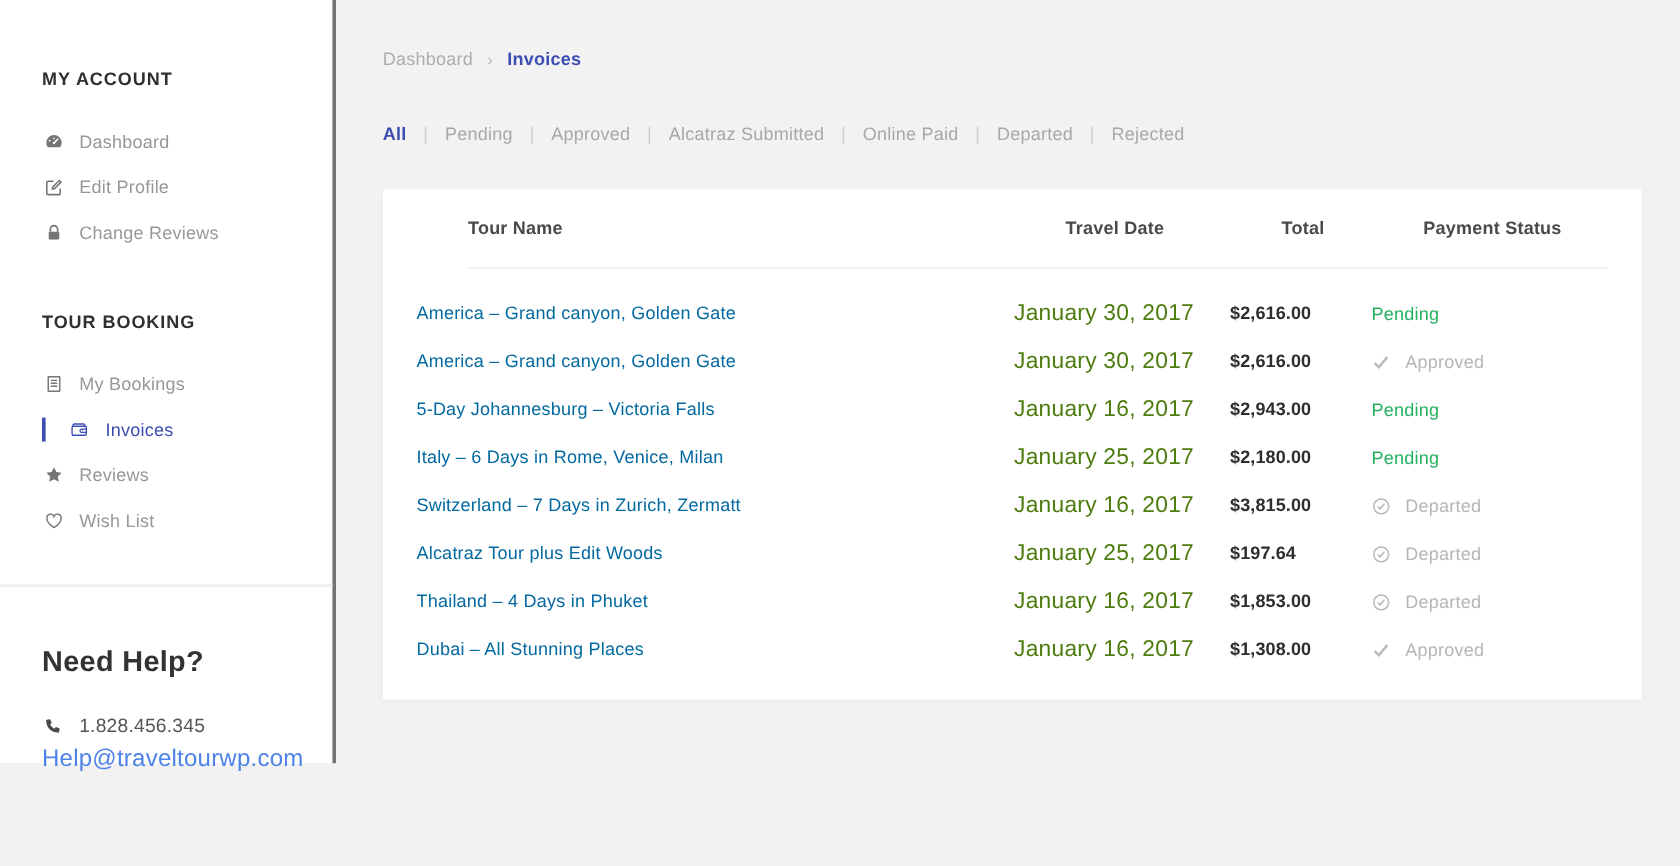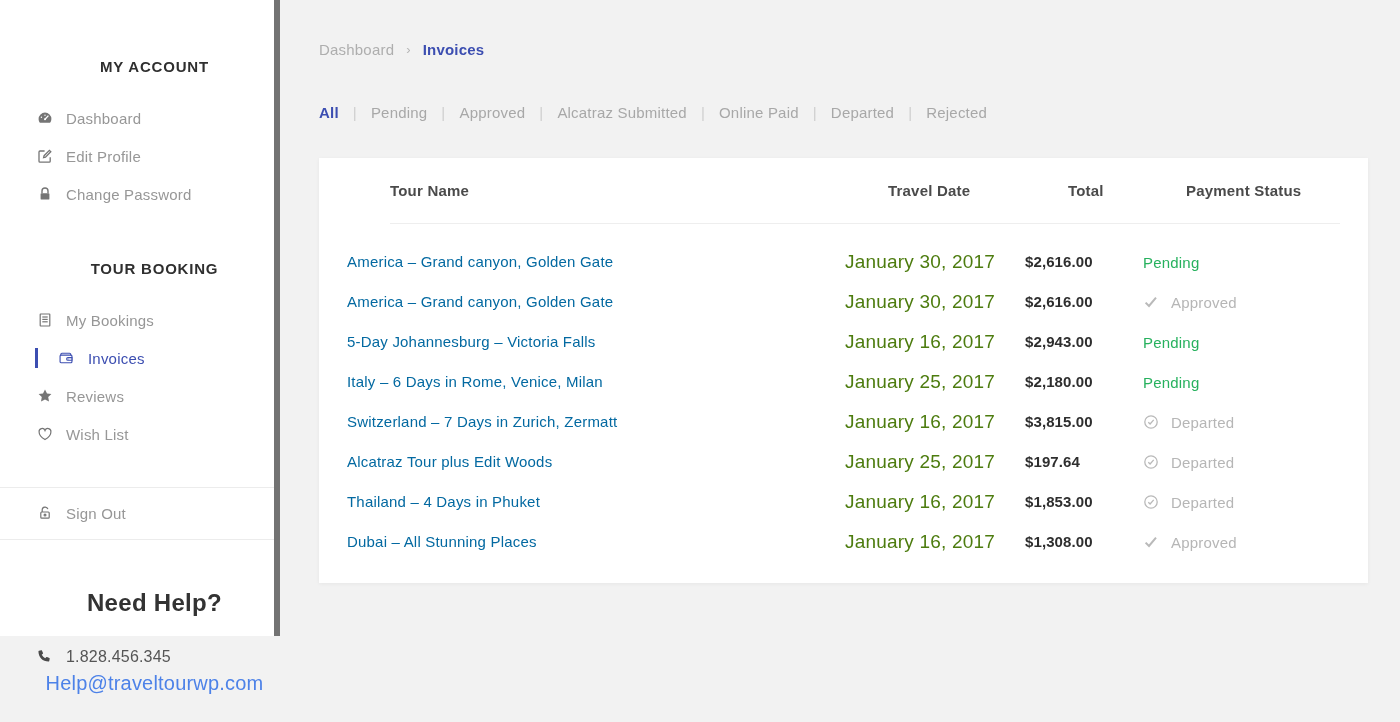--- a/index.html
+++ b/index.html
@@ -8,23 +8,22 @@
     font-family:"Liberation Sans","DejaVu Sans",sans-serif;
     display:flex;
     background:#f2f2f2;
     letter-spacing:.2px;
   }
 
   
   .sidebar {
     width:280px; min-width:280px; height:636px;
     background:#ffffff;
-    border-right:6px solid #737373;
+    border-right:3px solid #737373;
     position:relative;
-    text-align:center;
   }
   .side-heading {
     margin:0 0 0 35px;
     font-size:15px; font-weight:700; color:#2f2f2f;
     letter-spacing:.8px;
   }
   .side-heading.first { padding-top:58px; }
   .side-list { margin-top:33px; }
   .side-item {
     display:flex; align-items:center;
@@ -133,21 +132,21 @@
       </span>
       <span class="lbl">Edit Profile</span>
     </div>
     <div class="side-item">
       <span class="icn">
         <svg viewBox="0 0 16 16">
             <path fill="none" stroke="currentColor" stroke-width="1.4" d="M5 7.2V5a3 3 0 0 1 6 0v2.2"></path>
             <rect x="3.6" y="7.2" width="8.8" height="6.4" rx=".9" fill="currentColor"></rect>
           </svg>
       </span>
-      <span class="lbl">Change Password</span>
+      <span class="lbl">Change Reviews</span>
     </div>
   </div>
 
   <h2 class="side-heading" style="margin-top:56px;">TOUR BOOKING</h2>
 
   <div class="side-list">
     <div class="side-item">
       <span class="icn">
         <svg viewBox="0 0 16 16" fill="none" stroke="currentColor" stroke-width="1.2">
             <rect x="3.2" y="2" width="9.6" height="12" rx=".4"></rect>
@@ -182,32 +181,20 @@
       <span class="icn">
         <svg viewBox="0 0 16 16" fill="none" stroke="currentColor" stroke-width="1.2">
             <path d="M8 13.6S2.1 10.1 2.1 5.9A3.05 3.05 0 0 1 8 4.5a3.05 3.05 0 0 1 5.9 1.4C13.9 10.1 8 13.6 8 13.6z"></path>
           </svg>
       </span>
       <span class="lbl">Wish List</span>
     </div>
   </div>
 
   <hr class="side-divider divider-top">
-  <div class="signout-wrap">
-    <div class="side-item">
-      <span class="icn">
-        <svg viewBox="0 0 16 16" fill="none" stroke="currentColor" stroke-width="1.2">
-            <path d="M5.2 7V5a2.9 2.9 0 0 1 5.7-.8"></path>
-            <rect x="3.8" y="7" width="8.4" height="6.2" rx=".9"></rect>
-            <circle cx="8" cy="10.1" r=".9"></circle>
-          </svg>
-      </span>
-      <span class="lbl">Sign Out</span>
-    </div>
-  </div>
   <hr class="side-divider">
 
   <h1 class="help-title">Need Help?</h1>
   <div class="help-phone">
     <span class="icn">
       <svg viewBox="0 0 16 16">
           <path fill="currentColor" d="M3.2 1.9l2.4-.5c.34-.07.68.1.82.42l1.05 2.45c.12.29.05.63-.18.85L6.1 6.2a10.3 10.3 0 0 0 3.7 3.7l1.1-1.2c.22-.23.56-.3.85-.18l2.45 1.05c.32.14.5.48.42.82l-.5 2.4c-.08.35-.39.6-.74.6C7.1 13.3 2.7 8.9 2.6 2.64c0-.36.25-.67.6-.74z"></path>
         </svg>
     </span>
     <span class="num">1.828.456.345</span>

